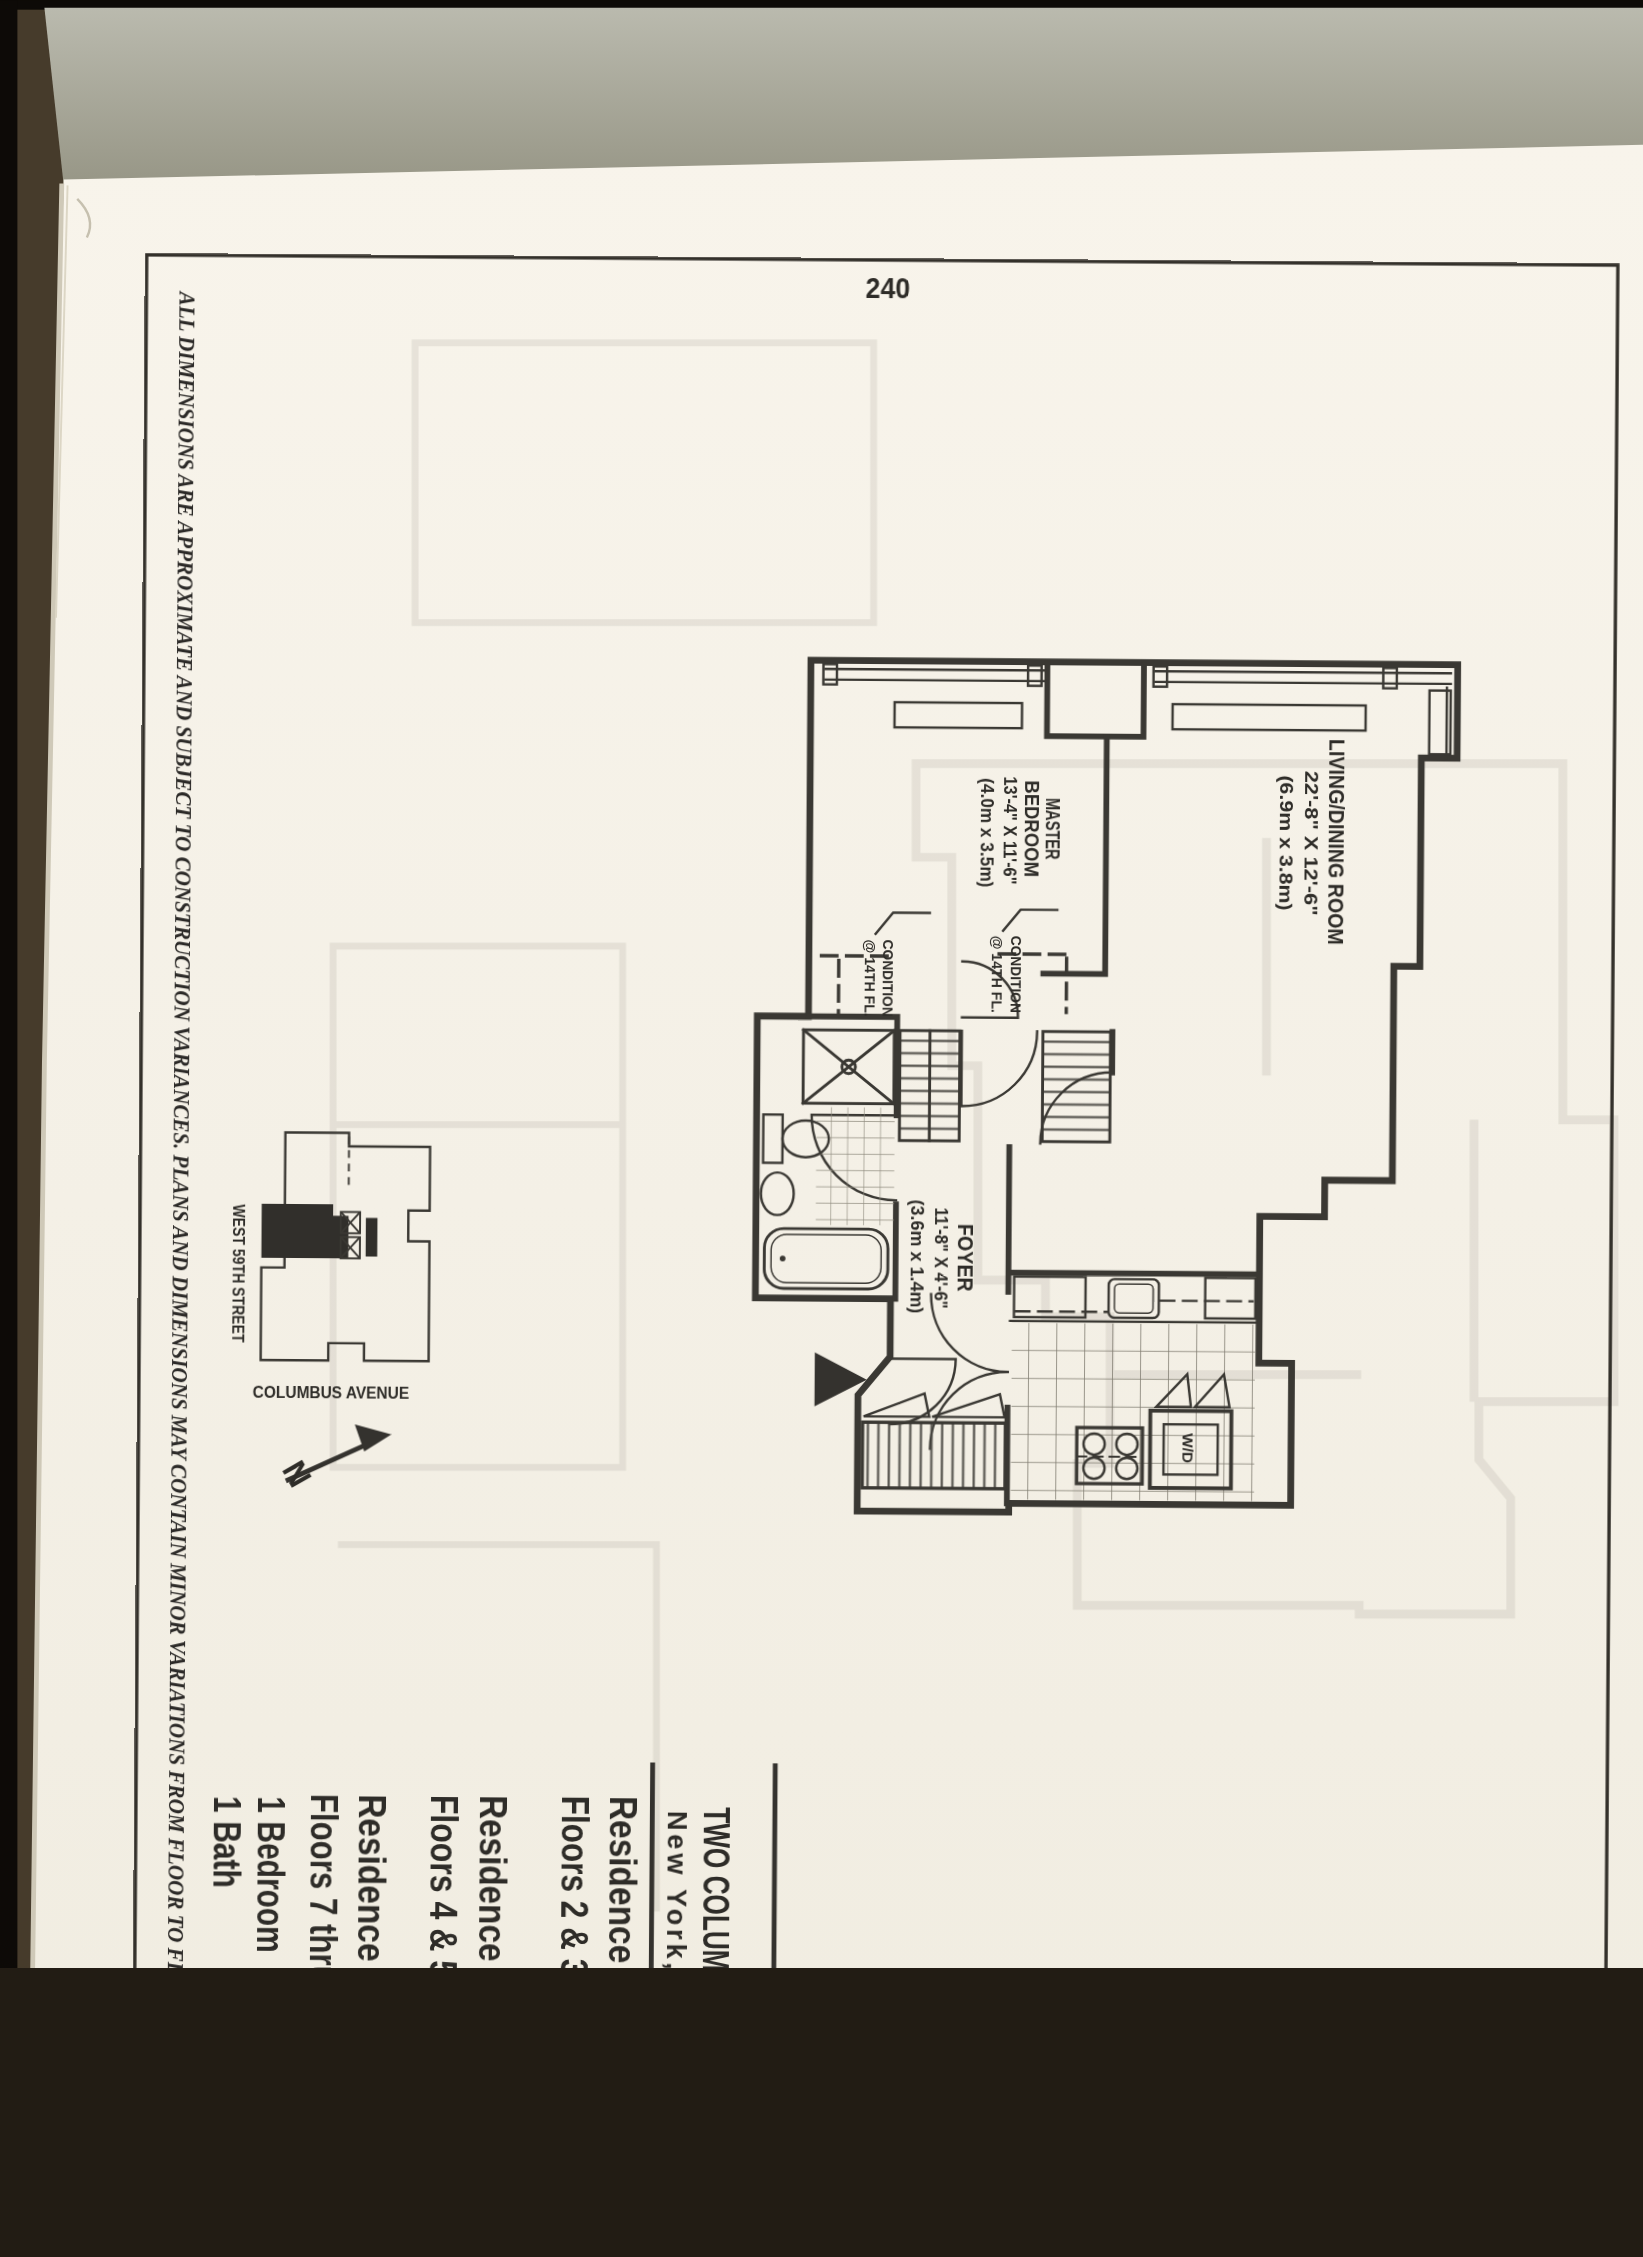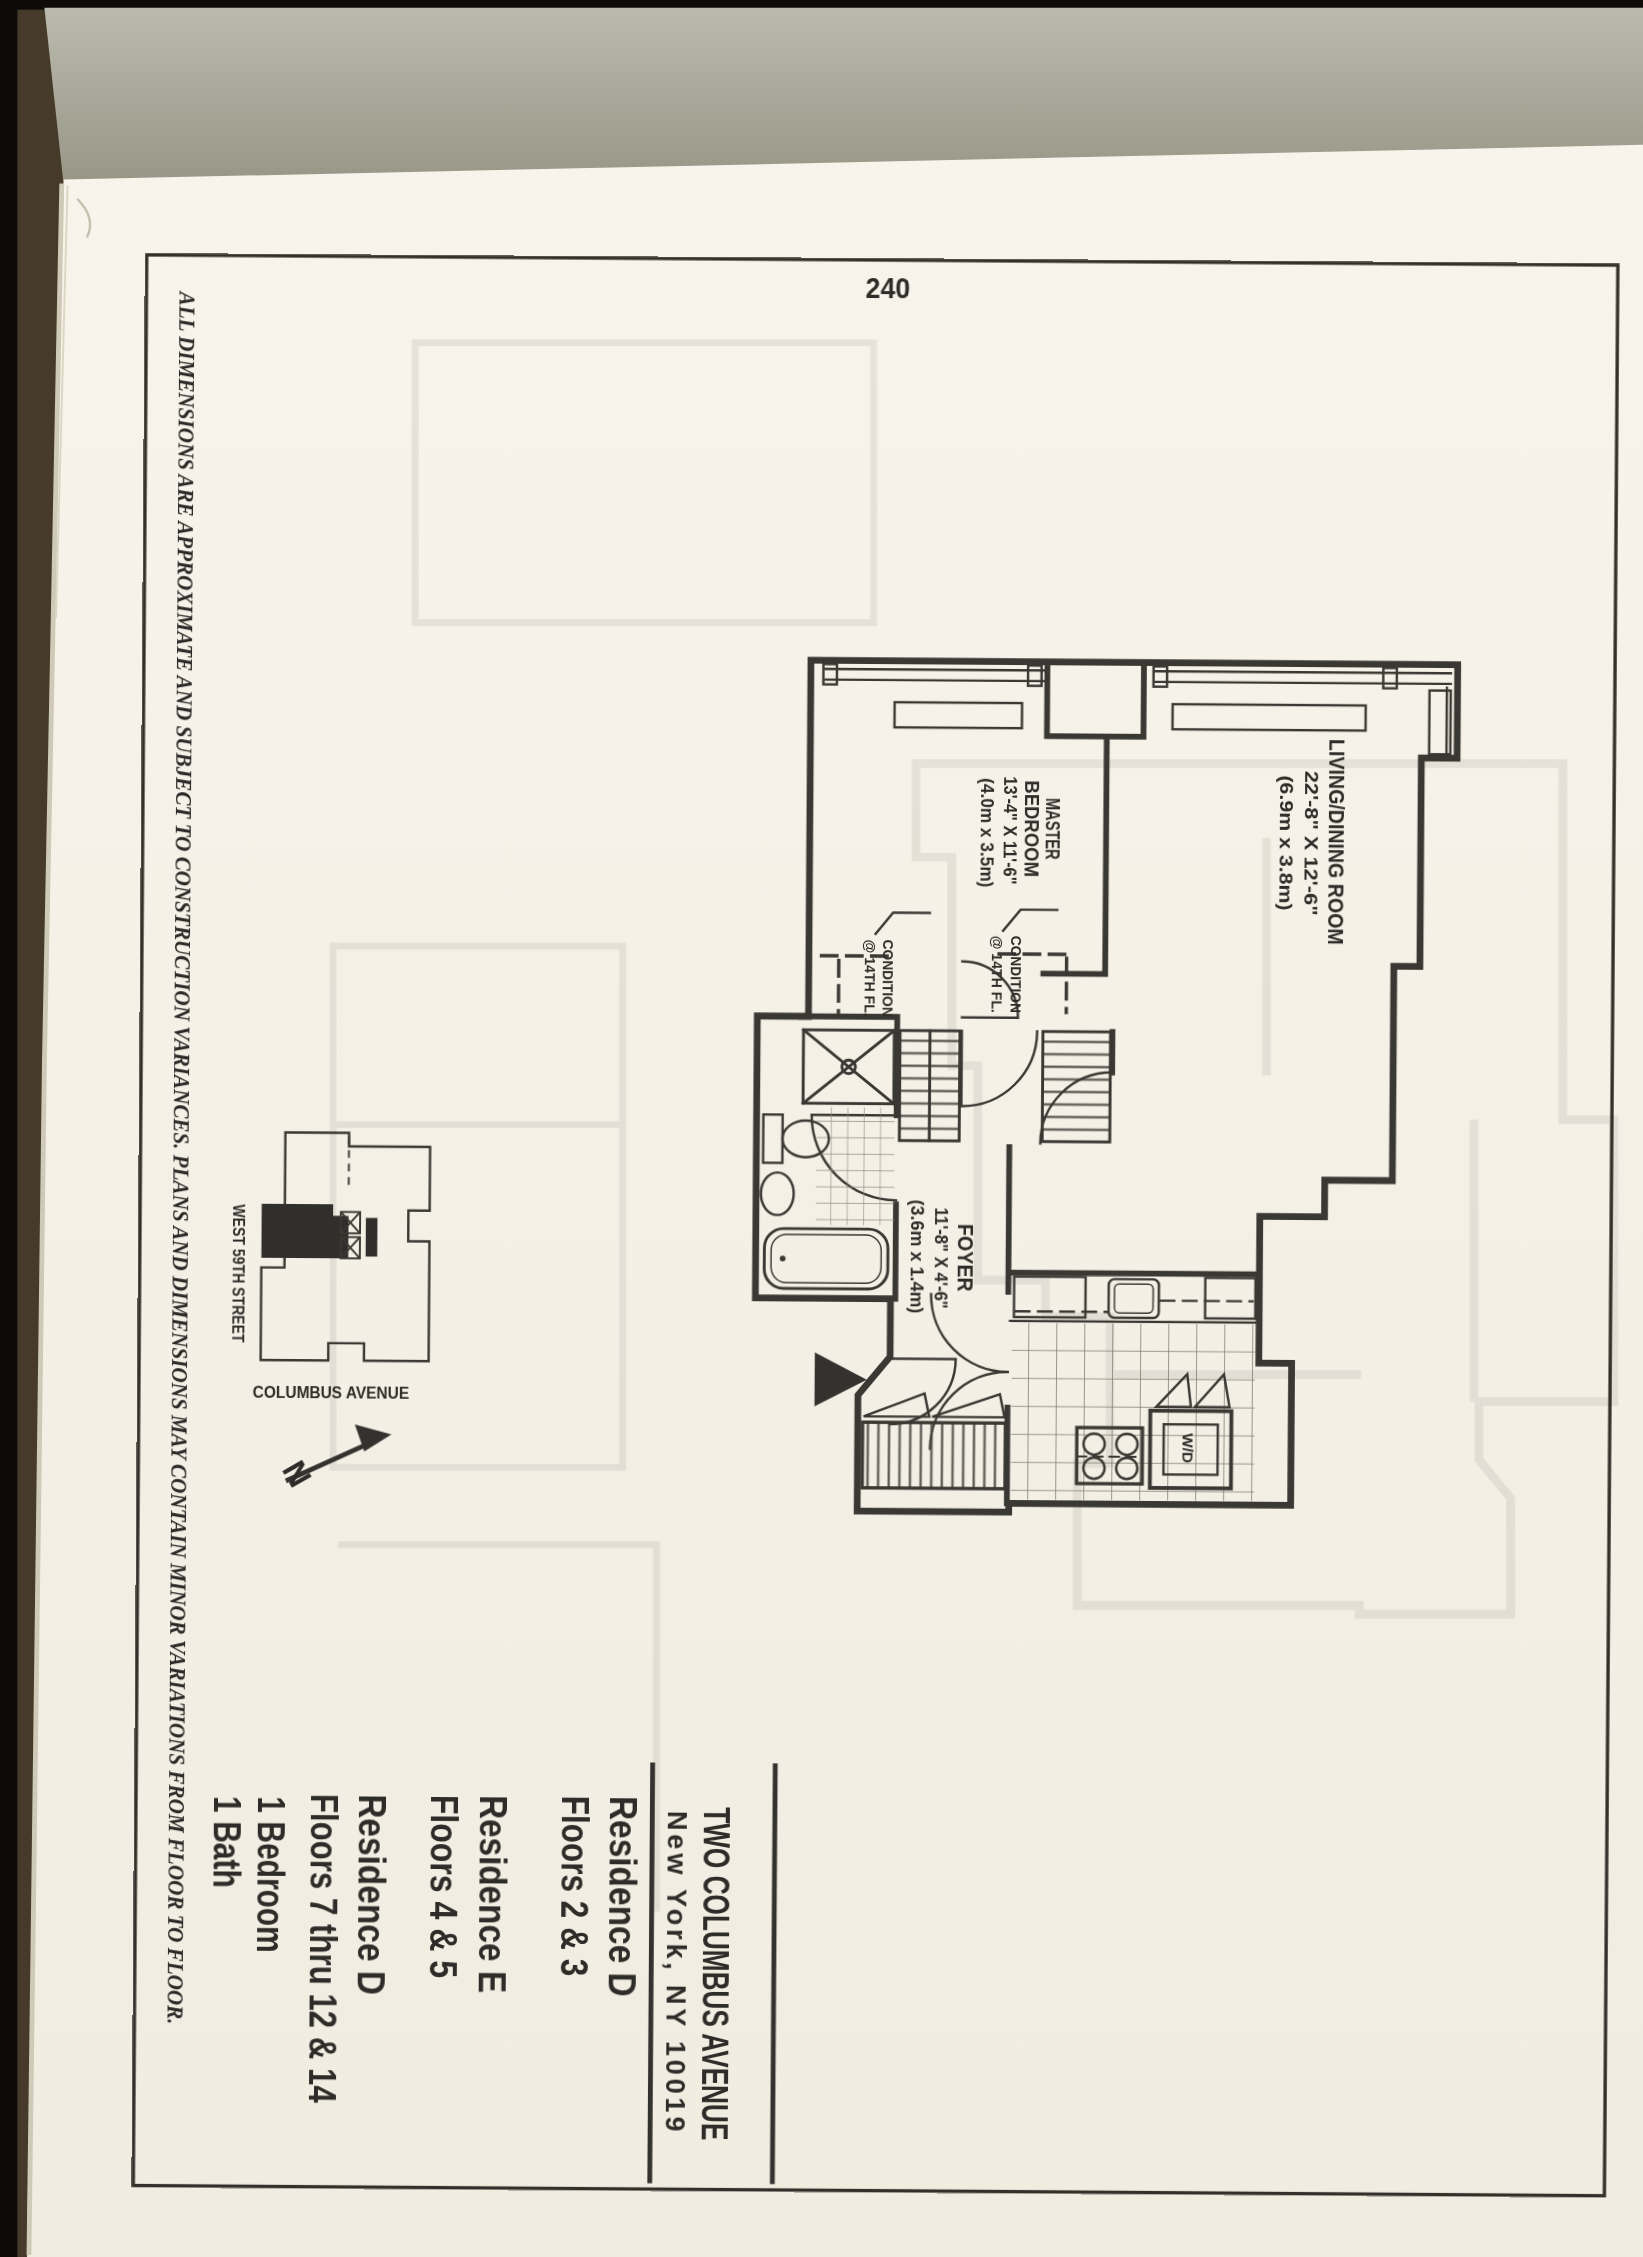--- a/index.html
+++ b/index.html
@@ -1,16 +1,16 @@
 <!DOCTYPE html>
 <html><head>
 <meta charset="utf-8">
 <style>
   html,body{margin:0;padding:0;background:#221c14;}
-  .scene{position:relative;width:1643px;height:2257px;overflow:hidden;}
+  .scene{position:relative;width:1643px;height:1968px;overflow:hidden;}
   svg{position:absolute;left:0;top:0;display:block;}
   text{font-family:"Liberation Sans", sans-serif;}
   .t{font-family:"Liberation Sans", sans-serif;font-weight:bold;fill:#2e2c28;}
   .ser{font-family:"Liberation Serif", serif;font-style:italic;font-weight:bold;fill:#2b2927;}
 </style>
 </head>
 <body>
 
 <div class="scene">
 <svg width="1643" height="2257" viewBox="0 0 1702 2338" xmlns="http://www.w3.org/2000/svg">

